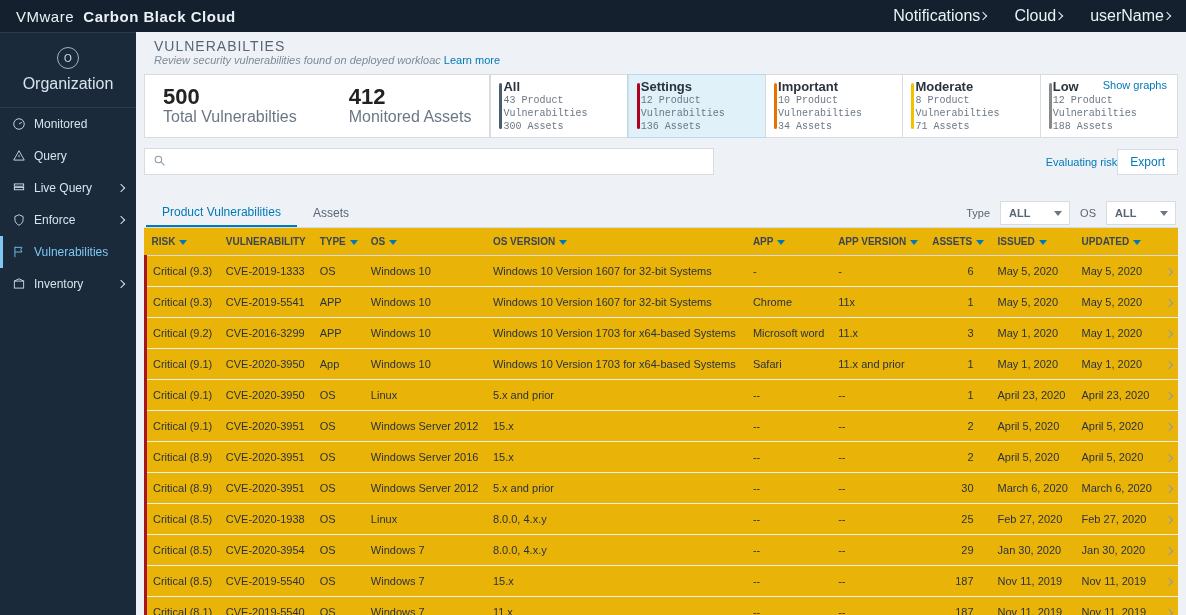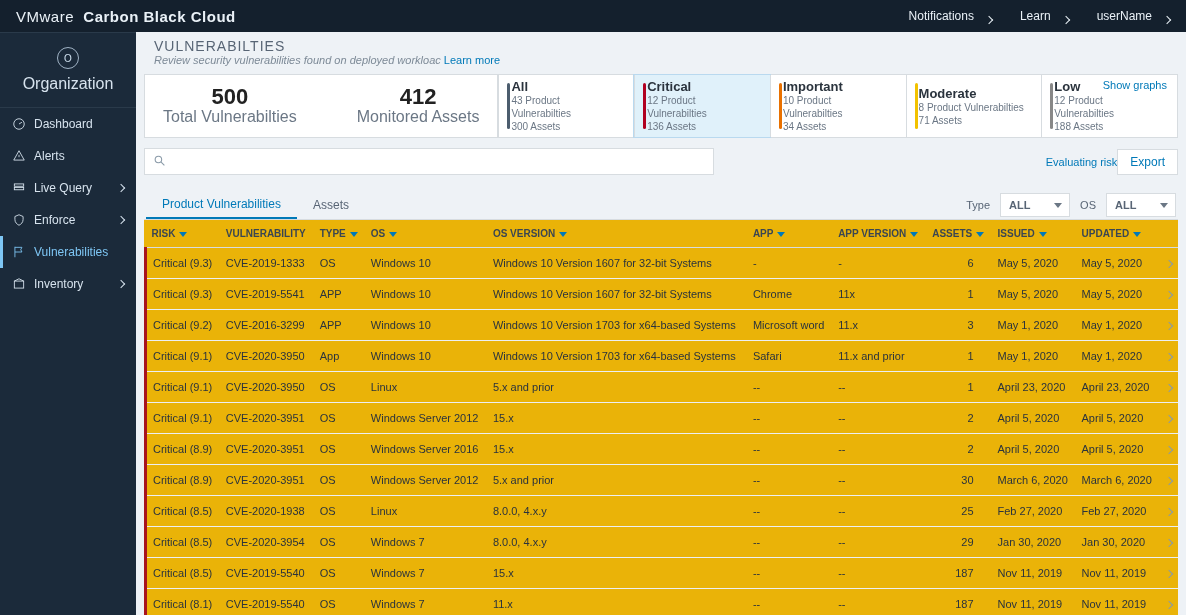--- a/index.html
+++ b/index.html
@@ -19,21 +19,21 @@
     --page-bg:#eef2f6;
   }
   *{box-sizing:border-box;font-family:"Segoe UI",Arial,sans-serif;}
   body{margin:0;background:var(--page-bg);color:var(--text-dark);font-size:12px;}
   .app{display:flex;flex-direction:column;height:615px;width:1186px;overflow:hidden;}
   
   .topbar{background:var(--bg-darker);color:var(--text-light);height:32px;display:flex;align-items:center;padding:0 16px;}
   .brand{font-size:15px;letter-spacing:.5px;}
   .brand b{font-weight:600;}
   .top-spacer{flex:1;}
-  .top-link{color:var(--text-light);margin-left:28px;font-size:12px;cursor:pointer;display:flex;align-items:flex-end;gap:12px;}
+  .top-link{color:var(--text-light);margin-left:28px;font-size:16px;cursor:pointer;display:flex;align-items:center;gap:0;}
   .chev{width:6px;height:6px;border-right:1.5px solid currentColor;border-top:1.5px solid currentColor;transform:rotate(45deg);display:inline-block;}
   
   .body{flex:1;display:flex;min-height:0;}
   
   .sidebar{width:136px;background:var(--bg-dark);color:var(--text-light);display:flex;flex-direction:column;border-top:1px solid #2a3a4a;}
   .org{display:flex;flex-direction:column;align-items:center;padding:14px 0;border-bottom:1px solid #2a3a4a;}
   .org-circle{width:22px;height:22px;border:1.5px solid #9fb2c4;border-radius:50%;display:flex;align-items:center;justify-content:center;font-size:10px;color:#cfe1f0;}
   .org-label{font-size:16px;margin-top:6px;color:#d7e3ee;}
   .nav-item{display:flex;align-items:center;gap:8px;padding:9px 12px;font-size:12px;color:#d7e3ee;cursor:pointer;position:relative;}
   .nav-item .exp{margin-left:auto;}
@@ -45,42 +45,42 @@
   .main{flex:1;display:flex;flex-direction:column;min-width:0;background:var(--page-bg);}
   .page-head{padding:6px 18px 8px;}
   .page-title{font-size:14px;letter-spacing:1px;color:#586575;font-weight:500;}
   .page-sub{font-size:11px;color:#7d8a97;font-style:italic;}
   .page-sub a{color:var(--accent-blue);font-style:normal;text-decoration:none;cursor:pointer;}
   
   .summary{display:flex;align-items:stretch;height:64px;background:#fff;border:1px solid var(--border);margin:0 8px;position:relative;}
   .sum-block{padding:8px 18px;display:flex;flex-direction:column;justify-content:center;}
   .sum-total .big{font-size:22px;font-weight:600;line-height:1;color:#222;}
   .sum-total .lbl{font-size:16px;color:#6b7785;}
-  .sum-totals{display:flex;gap:24px;border-right:1px solid var(--border);text-align:center;}
+  .sum-totals{display:flex;gap:16px;border-right:1px solid var(--border);}
   .sev-group{flex:1;display:flex;}
   .sev{flex:1;padding:6px 12px;border-left:1px solid var(--border);display:flex;flex-direction:column;justify-content:center;position:relative;cursor:pointer;}
   .sev-name{font-size:13px;font-weight:600;color:#2a333d;}
-  .sev-line{font-size:10px;color:#6b7785;line-height:1.3;}
+  .sev-line{font-size:10px;color:#6b7785;line-height:1.3;font-family:Liberation Mono, monospace;}
   .sev-bar{position:absolute;left:8px;top:8px;bottom:8px;width:3px;border-radius:2px;}
   .sev.all .sev-bar{background:#4c5d6e;}
   .sev.critical .sev-bar{background:var(--sev-critical);}
   .sev.important .sev-bar{background:var(--sev-important);}
   .sev.moderate .sev-bar{background:var(--sev-moderate);}
   .sev.low .sev-bar{background:var(--sev-low);}
   .sev.selected{background:var(--light-blue);outline:1px solid #b9d9ef;}
   .show-graphs{position:absolute;right:10px;top:4px;font-size:11px;color:var(--accent-blue);cursor:pointer;}
   
   .toolbar{display:flex;align-items:center;gap:0;margin:10px 8px 0;}
   .searchbox{flex:0 0 570px;display:flex;align-items:center;border:1px solid var(--border);background:#fff;height:27px;padding:0 8px;gap:6px;}
   .searchbox svg{width:13px;height:13px;stroke:#8a9aa8;fill:none;stroke-width:2;}
   .searchbox input{border:none;outline:none;flex:1;font-size:12px;background:transparent;}
   .tool-spacer{flex:1;}
   .eval{color:var(--accent-blue);font-size:11px;}
   .export-btn{border:1px solid var(--border);background:#fff;color:var(--accent-blue);padding:5px 12px;font-size:12px;cursor:pointer;}
-  .tabs-row{display:flex;align-items:center;border-bottom:1px solid var(--border);margin:16px 8px 0;padding:0 2px;text-align:right;}
+  .tabs-row{display:flex;align-items:center;border-bottom:1px solid var(--border);margin:24px 8px 0;padding:0 2px;text-align:right;}
   .tab{padding:6px 16px;font-size:12px;color:#586575;cursor:pointer;}
   .tab.active{color:var(--accent-blue);border-bottom:2px solid var(--accent-blue);}
   .filter-group{margin-left:auto;display:flex;align-items:center;gap:10px;font-size:11px;color:#586575;}
   .sel{border:1px solid var(--border);background:#fff;height:24px;padding:0 20px 0 8px;font-size:11px;font-weight:600;position:relative;min-width:70px;display:flex;align-items:center;cursor:pointer;}
   .sel::after{content:"";position:absolute;right:7px;top:9px;width:0;height:0;border-left:4px solid transparent;border-right:4px solid transparent;border-top:5px solid #6b7785;}
   
   .table-wrap{flex:1;overflow:auto;margin:0 8px;}
   table{width:100%;border-collapse:collapse;background:#eab308;}
   th{font-size:10px;font-weight:700;color:#3a4652;text-align:left;padding:8px 6px;border-bottom:1px solid var(--border);white-space:nowrap;text-transform:uppercase;}
   th .sort{display:inline-block;margin-left:4px;width:0;height:0;border-left:4px solid transparent;border-right:4px solid transparent;border-top:5px solid var(--accent-blue);}
@@ -98,21 +98,21 @@
     <div class="brand">
       <span>VMware</span>
       <b>&nbsp;<span>Carbon Black Cloud</span></b>
     </div>
     <div class="top-spacer"></div>
     <div class="top-link">
       <span>Notifications</span>
         <span class="chev"></span>
     </div>
     <div class="top-link">
-      <span>Learn</span>
+      <span>Cloud</span>
         <span class="chev"></span>
     </div>
     <div class="top-link">
       <span>userName</span>
         <span class="chev"></span>
     </div>
   </div>
 
   <div class="body">
 
@@ -124,30 +124,30 @@
         <div class="org-label">Organization</div>
       </div>
       <div id="nav-host">
           <div class="nav-item">
             <span class="nav-icon">
               <svg viewBox="0 0 24 24">
                 <circle cx="12" cy="12" r="9"></circle>
                 <path d="M12 12l5-3"></path>
               </svg>
             </span>
-            <span>Dashboard</span>
+            <span>Monitored</span>
           </div>
           <div class="nav-item">
             <span class="nav-icon">
               <svg viewBox="0 0 24 24">
                 <path d="M12 3l9 16H3z"></path>
                 <line x1="12" y1="10" x2="12" y2="14"></line>
               </svg>
             </span>
-            <span>Alerts</span>
+            <span>Query</span>
           </div>
           <div class="nav-item">
             <span class="nav-icon">
               <svg viewBox="0 0 24 24">
                 <rect x="4" y="5" width="16" height="4"></rect>
                 <rect x="4" y="11" width="16" height="4"></rect>
               </svg>
             </span>
             <span>Live Query</span>
             <span class="exp chev"></span>
@@ -205,21 +205,21 @@
         </div>
         <div class="sev-group" id="sev-host">
             <div class="sev all">
               <div class="sev-bar"></div>
               <div class="sev-name">All</div>
               <div class="sev-line">43  Product Vulnerabilties</div>
               <div class="sev-line">300 Assets</div>
             </div>
             <div class="sev critical selected">
               <div class="sev-bar"></div>
-              <div class="sev-name">Critical</div>
+              <div class="sev-name">Settings</div>
               <div class="sev-line">12 Product Vulnerabilties</div>
               <div class="sev-line">136 Assets</div>
             </div>
             <div class="sev important">
               <div class="sev-bar"></div>
               <div class="sev-name">Important</div>
               <div class="sev-line">10 Product Vulnerabilties</div>
               <div class="sev-line">34 Assets</div>
             </div>
             <div class="sev moderate">

